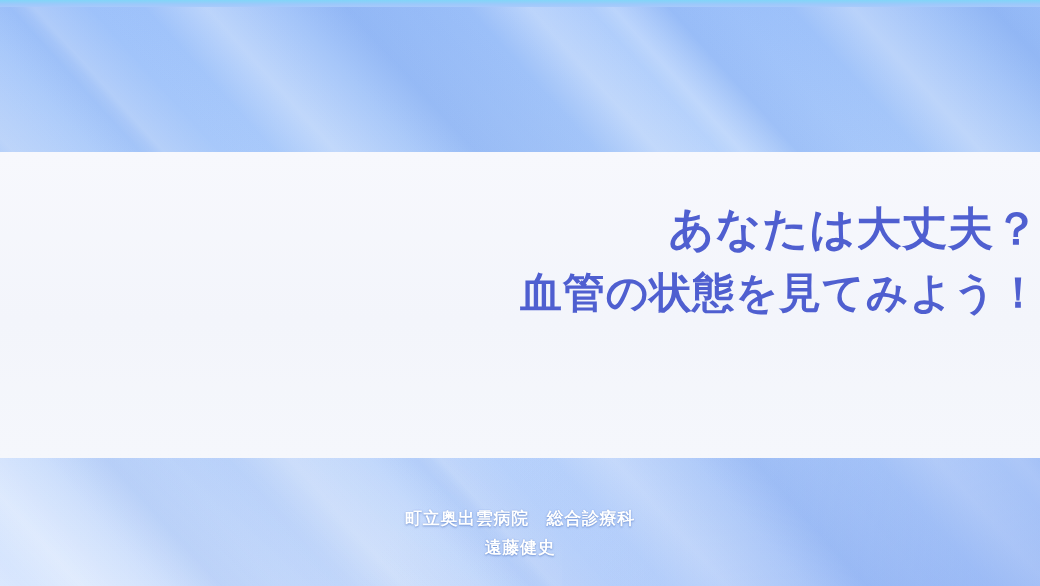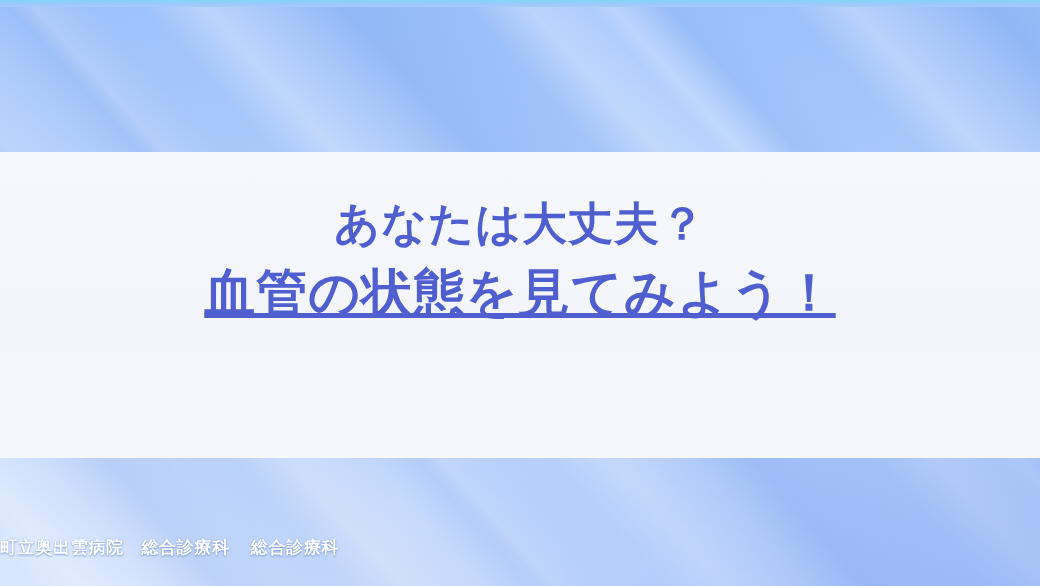--- a/index.html
+++ b/index.html
@@ -100,49 +100,49 @@
 
   
   .title-wrap {
     position: absolute;
     left: 0;
     right: 0;
     top: 152px;
     height: 254px;
     display: flex;
     flex-direction: column;
-    align-items: center;
+    align-items: flex-end;
     justify-content: center;
     gap: 14px;
     padding-bottom: 38px;
     box-sizing: border-box;
   }
 
   .title-line {
     color: #4f5fd0;
     font-weight: 700;
     letter-spacing: 0.02em;
     white-space: nowrap;
     line-height: 1.15;
     text-align: center;
   }
 
   .title-line-1 { font-size: 45px; }
-  .title-line-2 { font-size: 51px; text-decoration: underline; }
+  .title-line-2 { font-size: 42px; }
 
   
   .footer {
     position: absolute;
     left: 0;
     right: 0;
     bottom: 26px;
     display: flex;
-    flex-direction: row;
+    flex-direction: column;
     align-items: center;
-    gap: 21px;
+    gap: 6px;
   }
 
   .footer-line {
     color: #ffffff;
     font-size: 17px;
     font-weight: 600;
     letter-spacing: 0.04em;
     white-space: nowrap;
     line-height: 1.35;
     text-shadow: 0 1px 2px rgba(70,110,190,0.55), 0 0 1px rgba(70,110,190,0.45);
@@ -164,16 +164,16 @@
     <div class="band-white-inner"></div>
   </div>
 
   <div class="title-wrap">
     <div class="title-line title-line-1">あなたは大丈夫？</div>
     <div class="title-line title-line-2">血管の状態を見てみよう！</div>
   </div>
 
   <div class="footer">
     <div class="footer-line">町立奥出雲病院　総合診療科</div>
-    <div class="footer-line">総合診療科</div>
+    <div class="footer-line">遠藤健史</div>
   </div>
 
 </div>
 
 </body></html>

